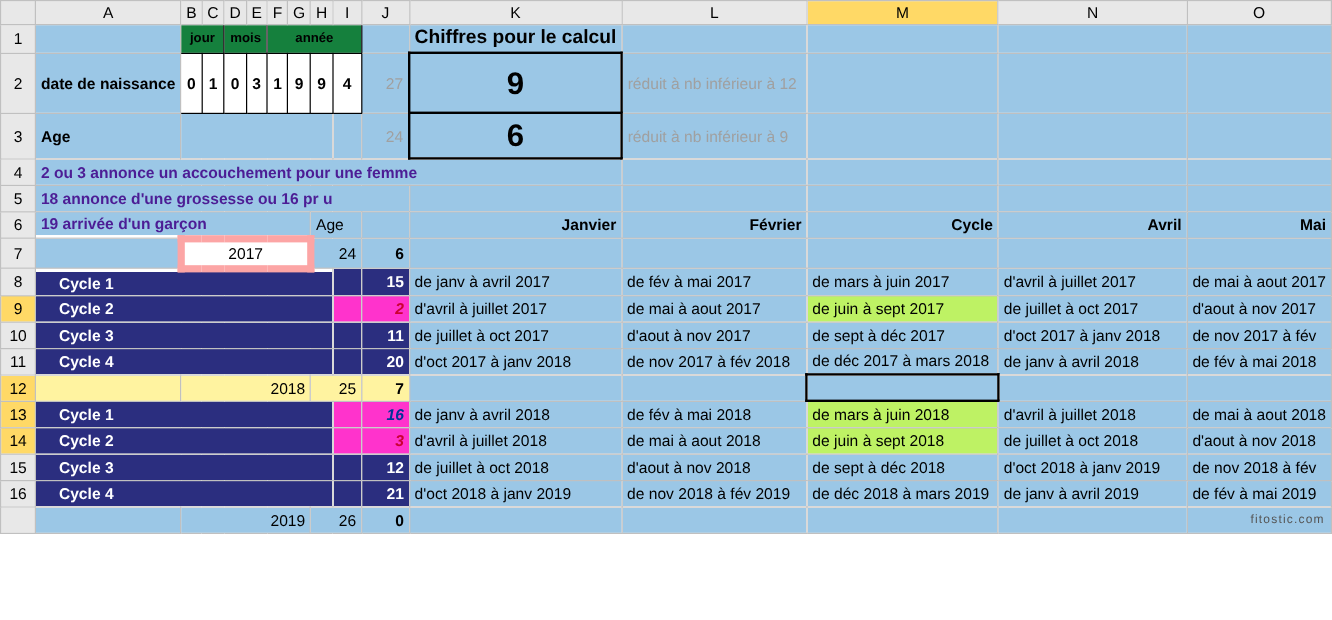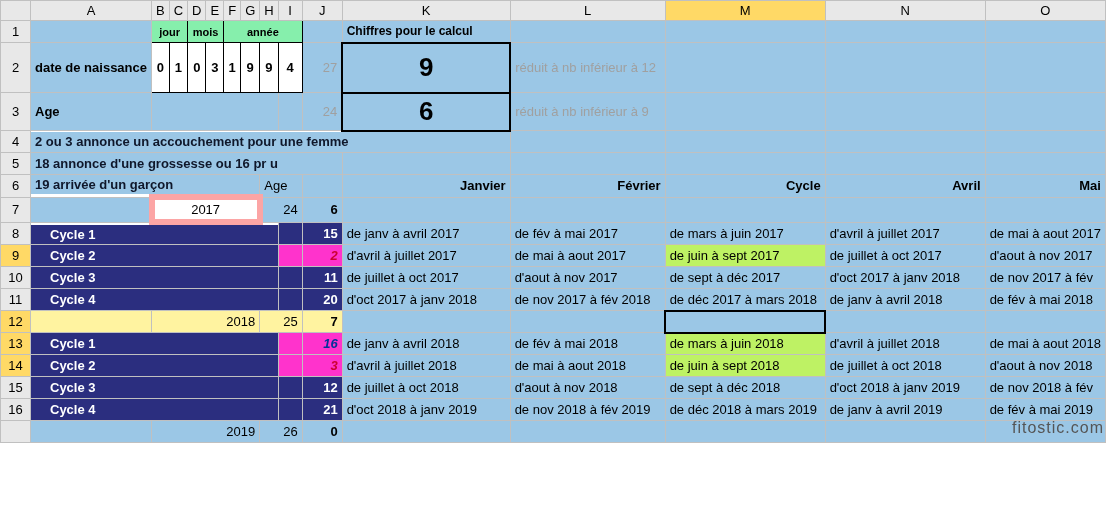--- a/index.html
+++ b/index.html
@@ -14,28 +14,28 @@
   .bg-blue { background: #9bc7e6; }
   .bg-dnavy { background: #2b2e7f; color: #fff; padding-left: 19px; }
   .bg-pink { background: #ff33cc; }
   .bg-hl { background: #bef264; }
   .bg-yel { background: #fff3a0; }
   .bold { font-weight: bold; }
   .italic { font-style: italic; }
   .tc { text-align: right; }
   .tr { text-align: right; }
   .tl { text-align: left; }
-  .fblue { color: #0f172a; }
+  .fblue { color: #4c1d95; }
   .fgray { color: #a0a0a0; }
   .bigbox { font-size: 26px; font-weight: bold; text-align: center; border: 2px solid #000; }
   .datebox { background: #fff; border: 1px solid #000; text-align: center; font-weight: bold; }
-  .hdrsmall { background: #86efac; border: 1px solid #000; text-align: center; font-size: 11px; }
+  .hdrsmall { background: #15803d; border: 1px solid #000; text-align: center; font-size: 11px; }
   .yearcell { background: #fff; border: 6px solid #fca5a5; text-align: center; }
   .selcell { border: 2px solid #000; }
-  .watermark { position: absolute; right: 6px; bottom: 6px; color: #555; font-size: 16px; letter-spacing: 1px; }
+  .watermark { position: absolute; right: 6px; bottom: 6px; color: #555; font-size: 10px; letter-spacing: 1px; }
 </style>
 </head>
 <body>
 
 <div class="spreadsheet">
 <table>
 <colgroup>
 <col style="width:30px">
         <col style="width:100px">
 <col style="width:17px">
@@ -74,21 +74,21 @@
   <th class="colhead">O</th>
 </tr>
 
 <tr>
   <th class="rowhead">1</th>
   <td class="bg-blue"></td>
   <td colspan="2" class="hdrsmall bold">jour</td>
   <td colspan="2" class="hdrsmall bold">mois</td>
   <td colspan="4" class="hdrsmall bold">année</td>
   <td class="bg-blue"></td>
-  <td class="bg-blue bold" style="font-size:12px">Chiffres pour le calcul</td>
+  <td class="bg-blue bold" style="font-size:16px">Chiffres pour le calcul</td>
   <td class="bg-blue"></td>
           <td class="bg-blue"></td>
           <td class="bg-blue"></td>
           <td class="bg-blue"></td>
 </tr>
 
 <tr style="height:50px">
   <th class="rowhead">2</th>
   <td class="bg-blue bold">date de naissance</td>
   <td class="datebox">0</td>

